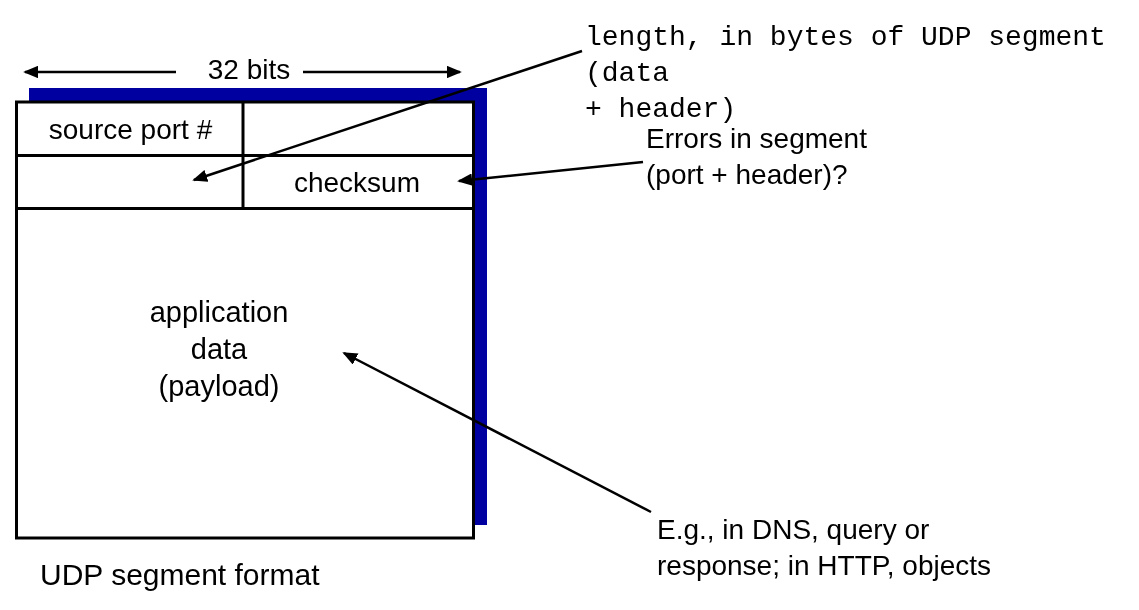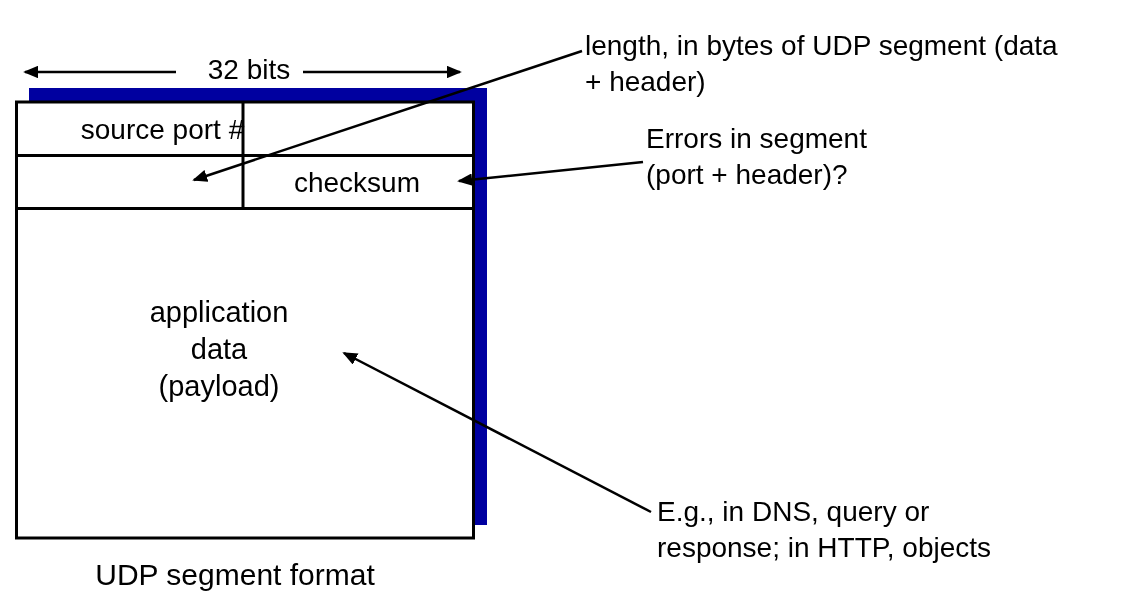--- a/index.html
+++ b/index.html
@@ -33,35 +33,35 @@
     position: absolute;
     display: flex;
     align-items: center;
     justify-content: center;
     font-size: 28px;
   }
   #label-32bits {
     left: 184px; top: 52px; width: 130px;
     font-size: 28px; text-align: center;
   }
-  #cell-source-port { left: 18px;  top: 104px; width: 225px; height: 51px; padding-left: 32px; }
+  #cell-source-port { left: 18px;  top: 104px; width: 225px; height: 51px; }
   #cell-dest-port   { left: 243px; top: 104px; width: 228px; height: 51px; }
   #cell-length      { left: 18px;  top: 157px; width: 190px; height: 51px; }
   #cell-checksum    { left: 243px; top: 157px; width: 228px; height: 51px; text-align: center; }
   #payload-label {
     left: 16px; top: 294px; width: 406px;
     text-align: center; line-height: 37px; font-size: 29px;
   }
   #caption {
     left: 40px; top: 558px; width: 390px;
-    text-align: center; font-size: 30px; line-height: 34px;
+    font-size: 30px; line-height: 34px;
   }
-  #note-length   { left: 585px; top: 28px;  width: 554px; }
+  #note-length   { left: 585px; top: 20px;  width: 554px; font-family: Liberation Mono, monospace; }
   #note-checksum { left: 646px; top: 121px; width: 400px; }
-  #note-payload  { left: 657px; top: 494px; width: 420px; }
+  #note-payload  { left: 657px; top: 512px; width: 420px; }
 </style>
 </head>
 <body>
 
 <div id="stage">
 
   <svg id="diagram-svg" viewBox="0 0 1139 610" xmlns="http://www.w3.org/2000/svg">
     <defs>
       <marker id="arrowhead" viewBox="0 0 12 10" refX="10.5" refY="5" markerWidth="15" markerHeight="12.5" orient="auto" markerUnits="userSpaceOnUse">
         <path d="M0,0 L12,5 L0,10 Z" fill="#000000"></path>

